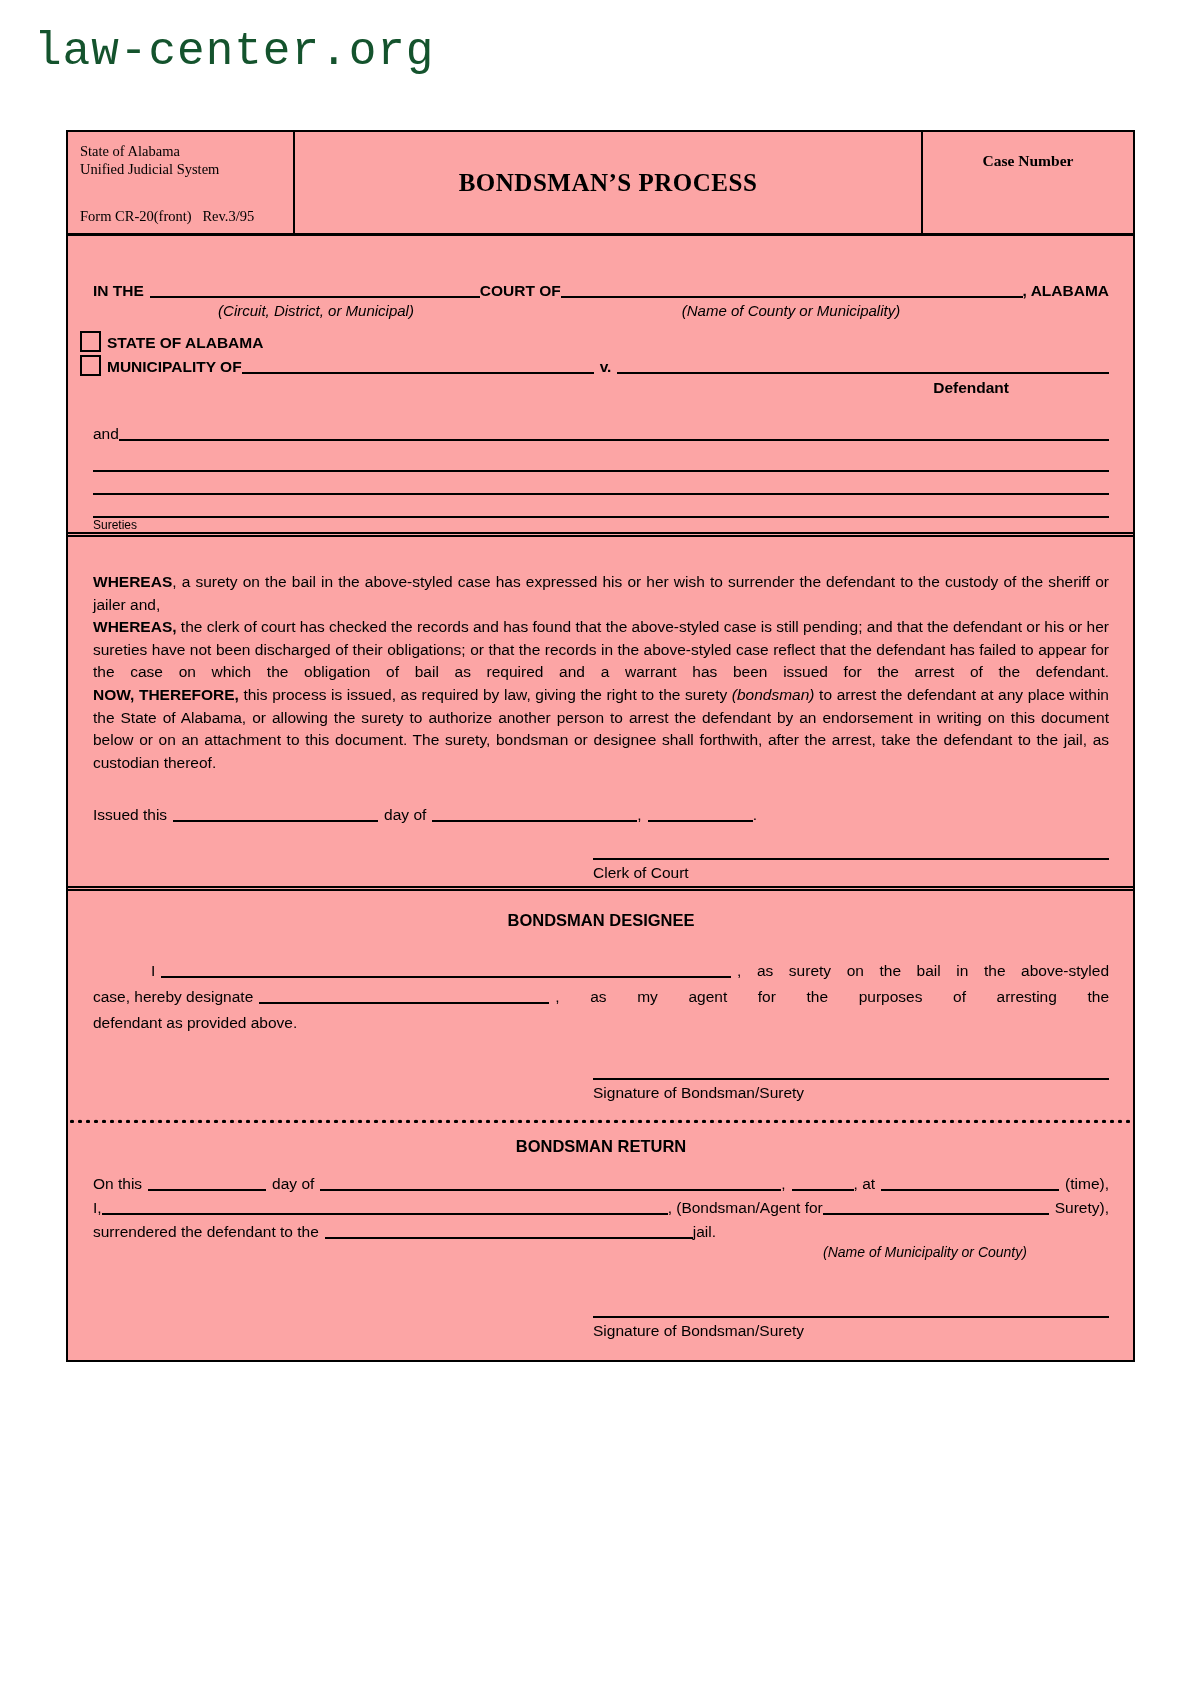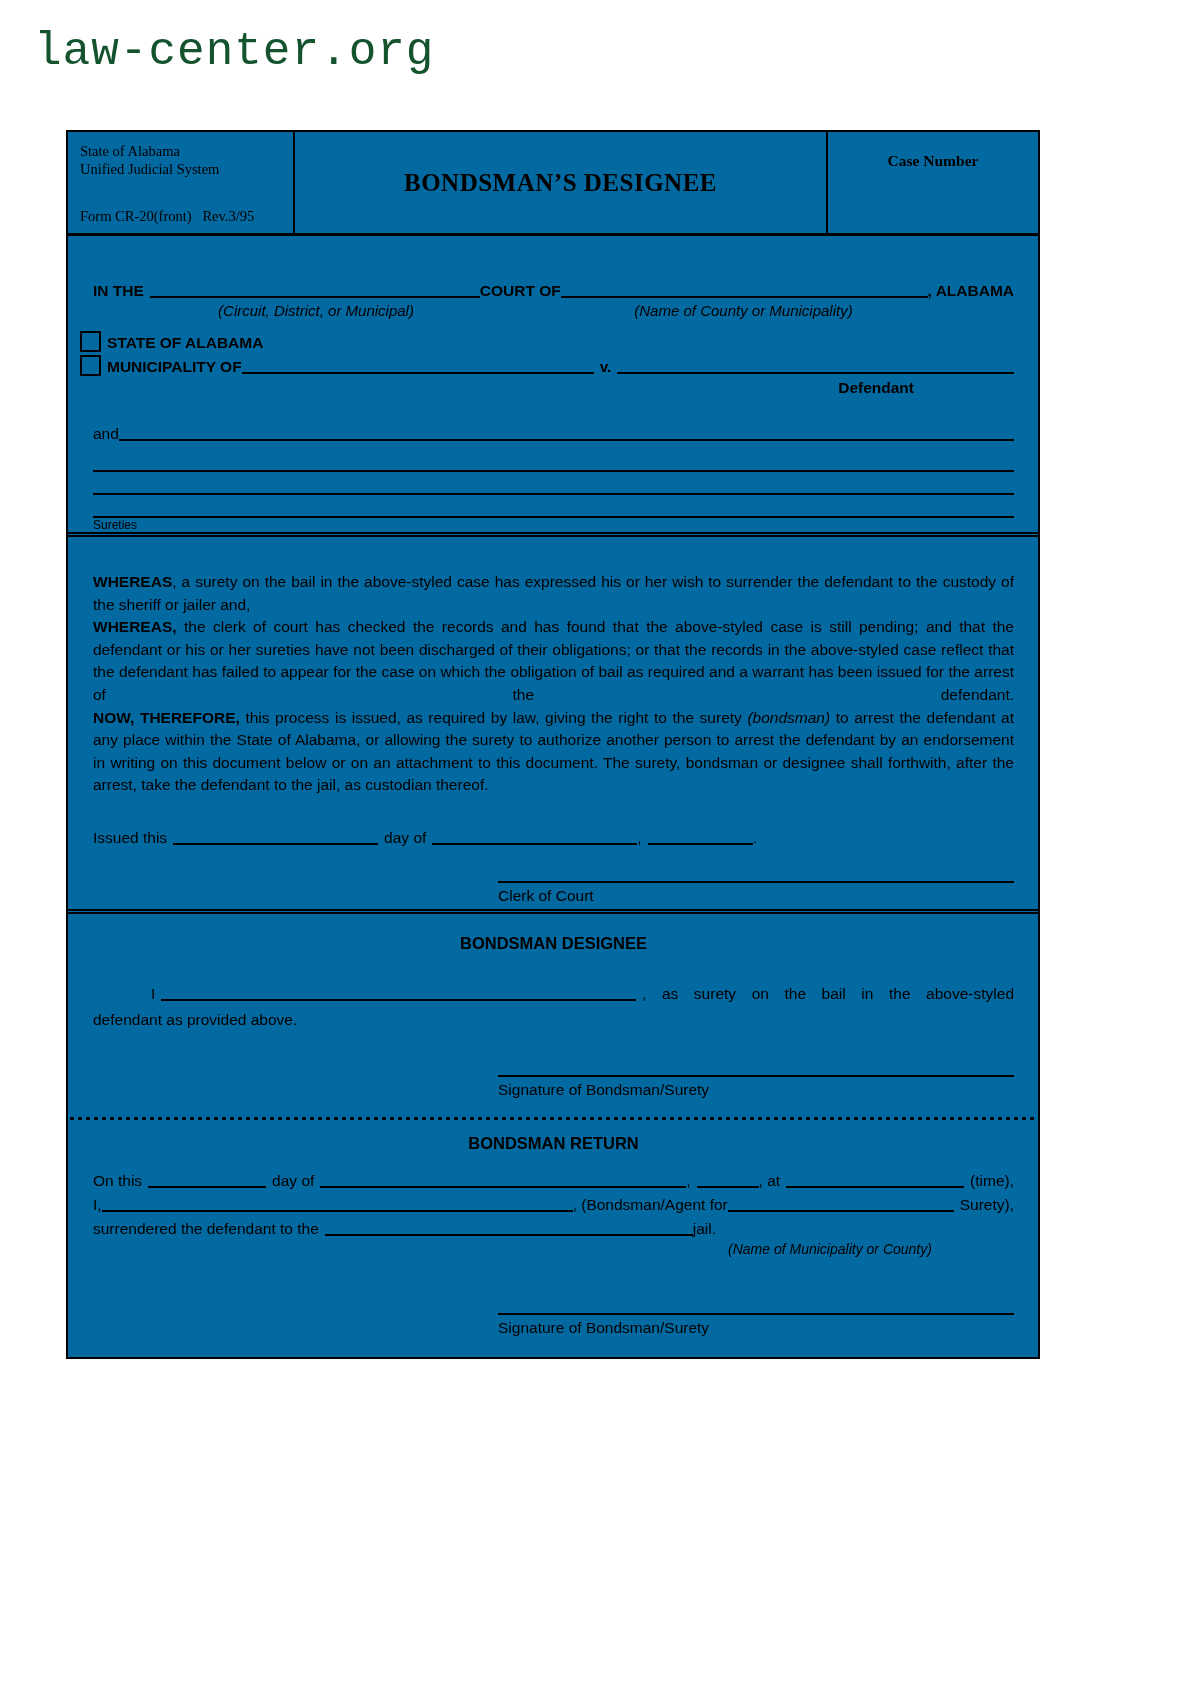--- a/index.html
+++ b/index.html
@@ -7,22 +7,22 @@
     width:1191px;height:1685px;position:relative;overflow:hidden;
     font-family:"Liberation Sans", sans-serif;color:#000;
     -webkit-font-smoothing:antialiased;
   }
   .logo{
     position:absolute;left:34px;top:26px;
     font-family:"Liberation Mono", monospace;
     font-size:46px;letter-spacing:1px;color:#14532d;
   }
   .form{
-    position:absolute;left:66px;top:130px;width:974px;
-    border:2.5px solid #000;box-sizing:border-box;background:#0369a1;
+    position:absolute;left:66px;top:130px;width:1069px;
+    border:2.5px solid #000;box-sizing:border-box;background:#fca5a5;
   }
   
   .form-header{display:flex;border-bottom:3px solid #000;min-height:104px;box-sizing:border-box;}
   .hcell{box-sizing:border-box;}
   .hcell-left{
     width:227px;border-right:2.5px solid #000;padding:10px 10px 8px 12px;
     font-family:"Liberation Serif", serif;font-size:14.5px;line-height:18px;
     display:flex;flex-direction:column;
   }
   .form-number{margin-top:auto;white-space:pre;}
@@ -88,21 +88,21 @@
 
 <div class="form">
 
   <div class="form-header">
     <div class="hcell hcell-left">
       <div>State of Alabama</div>
       <div>Unified Judicial System</div>
       <div class="form-number">Form CR-20(front)   Rev.3/95</div>
     </div>
     <div class="hcell hcell-mid">
-      <div class="form-title">BONDSMAN’S DESIGNEE</div>
+      <div class="form-title">BONDSMAN’S PROCESS</div>
     </div>
     <div class="hcell hcell-right">
       <div>Case Number</div>
     </div>
   </div>
 
   <div class="sec sec-court">
     <div class="row">
       <span class="b mr6">IN THE</span>
       <span class="blank" style="width:330px"></span>
@@ -159,20 +159,25 @@
 
   <div class="sec sec-designee">
     <h2 class="center-heading">BONDSMAN DESIGNEE</h2>
     <div class="d-row">
       <span class="sp" style="width:58px"></span>
       <span class="mr6">I</span>
       <span class="blank grow"></span>
       <span class="just-seg ml6" style="width:372px">, as surety on the bail in the above-styled</span>
     </div>
     <div class="d-row">
+      <span class="mr6">case, hereby designate</span>
+      <span class="blank" style="width:290px"></span>
+      <span class="just-seg grow ml6" style="flex:1 1 auto">, as my agent for the purposes of arresting the</span>
+    </div>
+    <div class="d-row">
       <span>defendant as provided above.</span>
     </div>
     <div class="sig-block designee-sig">
       <div class="sig-line"></div>
       <div class="sig-label">Signature of Bondsman/Surety</div>
     </div>
 
     <div class="dotted"></div>
 
     <h2 class="center-heading ret-heading">BONDSMAN RETURN</h2>

